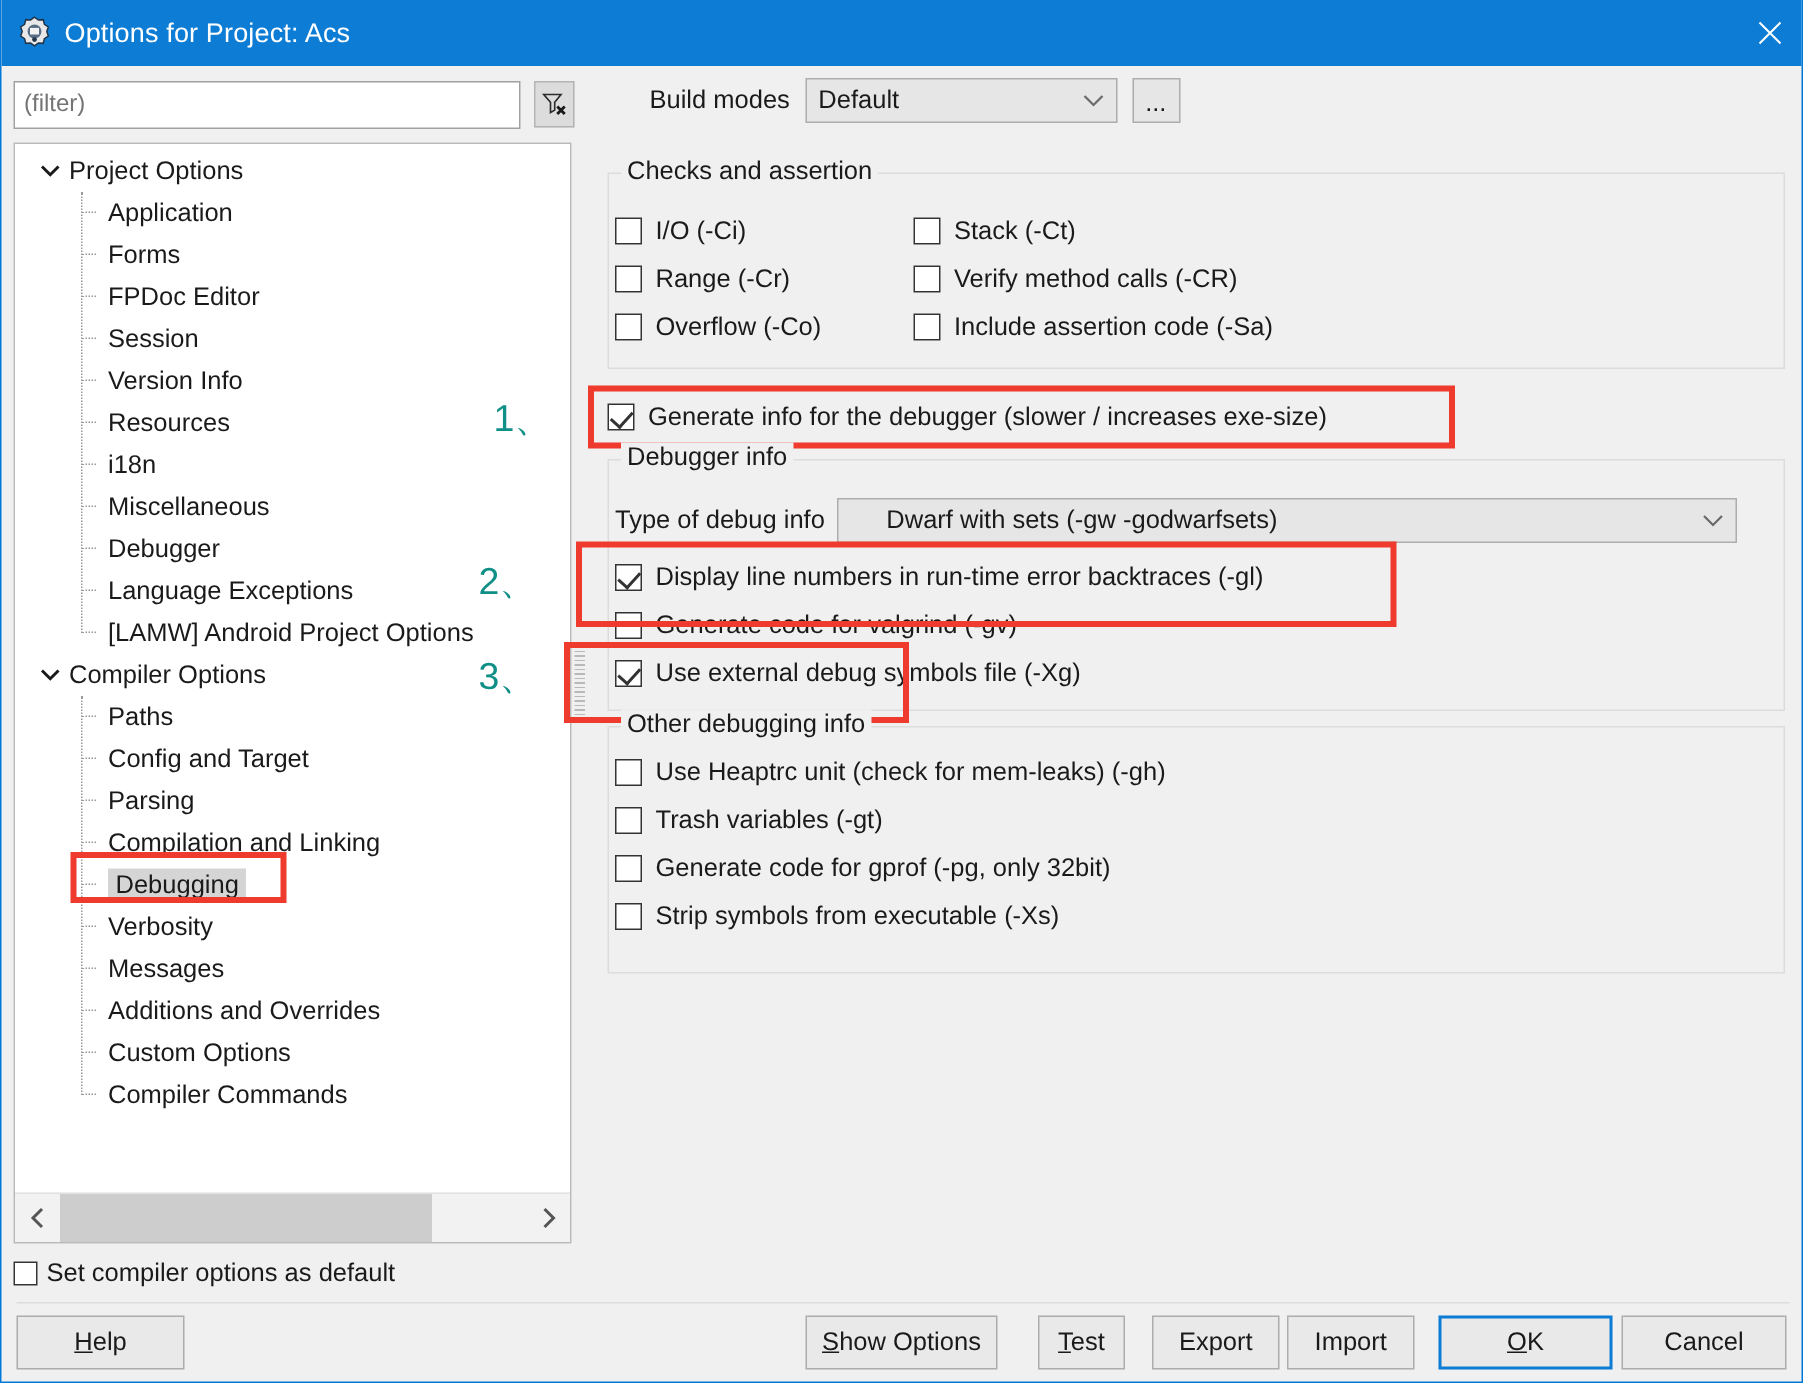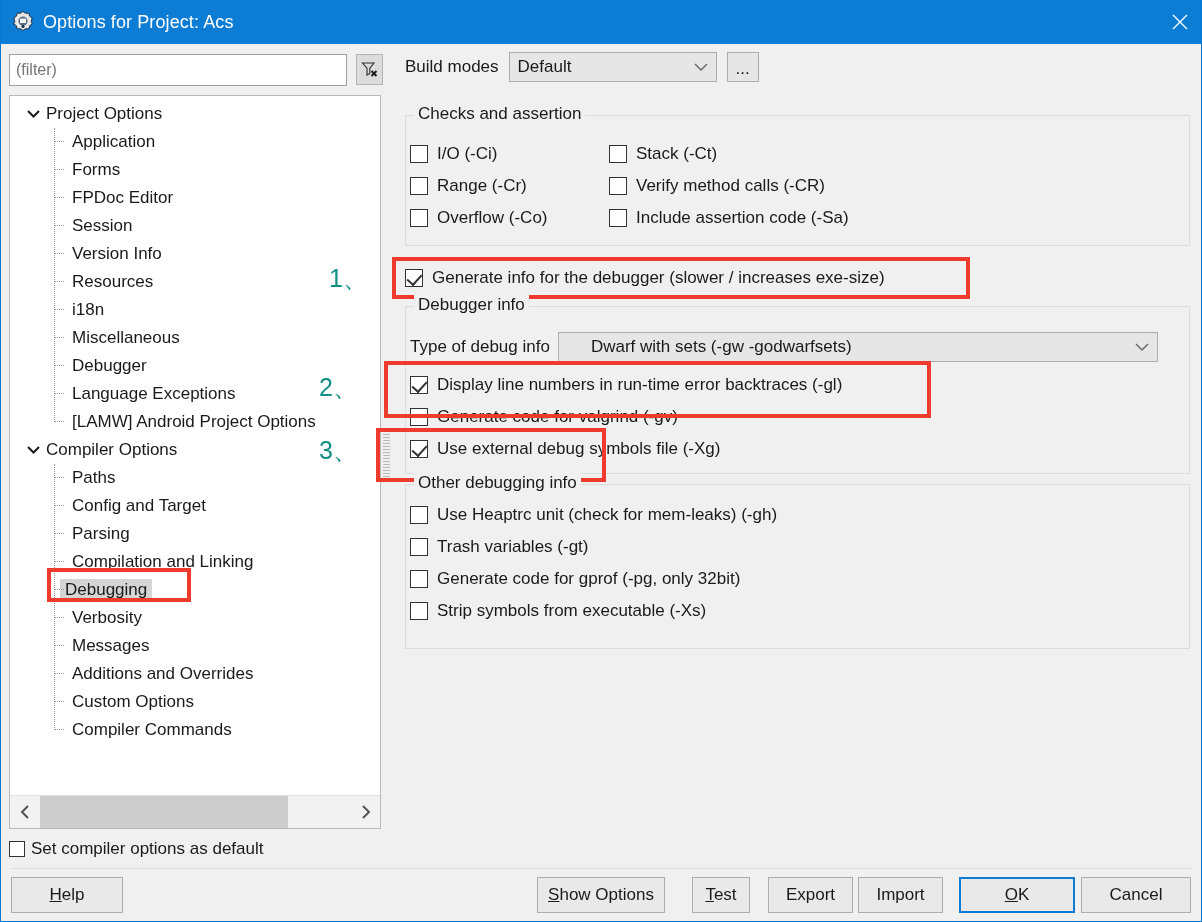--- a/index.html
+++ b/index.html
@@ -81,21 +81,21 @@
   .tree-node.root .label { margin-left: 22px; }
   .tree-node.child .dash {
     position: absolute; left: 44px; top: 13px; width: 10px;
     border-top: 1px dotted #999;
   }
   .tree-node.child .label { margin-left: 22px; }
   .tree-vline {
     position: absolute; left: 44px; width: 0; border-left: 1px dotted #999;
   }
   .tree-node .label.selected {
-    background: #d5d5d5; padding: 1px 5px 2px 5px; margin-left: 10px;
+    background: #d5d5d5; padding: 1px 5px 2px 5px; margin-left: 22px;
   }
 
   .tree-hscroll {
     position: absolute; left: 0; right: 0; bottom: 0; height: 33px;
     background: #f2f2f2; border-top: 1px solid #e2e2e2;
     display: flex; align-items: stretch;
   }
   .hs-btn {
     width: 30px; display: flex; align-items: center; justify-content: center;
     color: #555; font-size: 17px; cursor: pointer; background: #f2f2f2;
@@ -109,21 +109,21 @@
   .default-row {
     position: absolute; left: 8px; top: 836px; width: 500px; height: 26px;
     display: flex; align-items: center; gap: 6px;
   }
 
   
   .buildmodes-row {
     position: absolute; left: 404px; top: 52px;
     display: flex; align-items: center; gap: 10px;
   }
-  .bm-label { font-size: 17px; color: #1a1a1a; }
+  .bm-label { font-size: 17px; color: #1a1a1a; margin-left: 28px; }
   .combo {
     position: relative; height: 30px; background: #e6e6e6;
     border: 1px solid #adadad; display: flex; align-items: center;
     font-size: 17px; color: #1a1a1a; padding: 0 26px 0 8px; cursor: pointer;
   }
   .combo .chev {
     position: absolute; right: 8px; top: 50%; transform: translateY(-50%);
   }
   .dots-btn {
     width: 32px; height: 30px; background: #e6e6e6; border: 1px solid #adadad;

